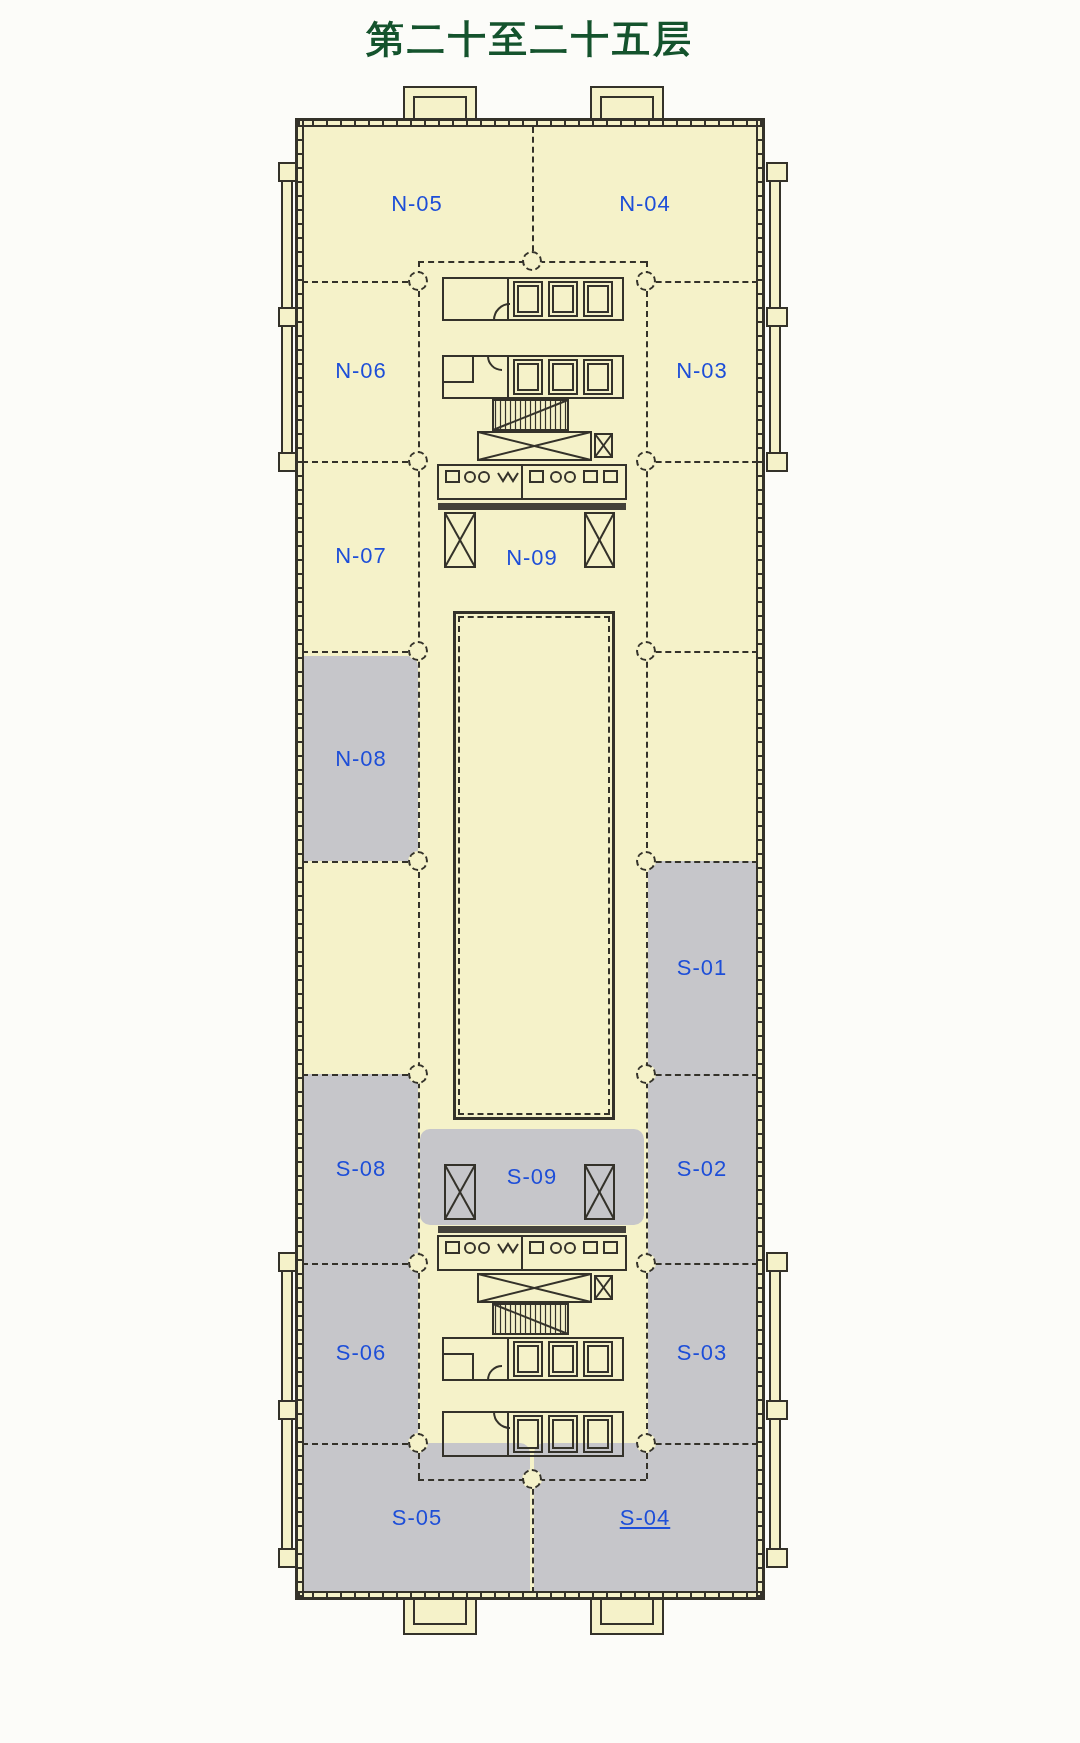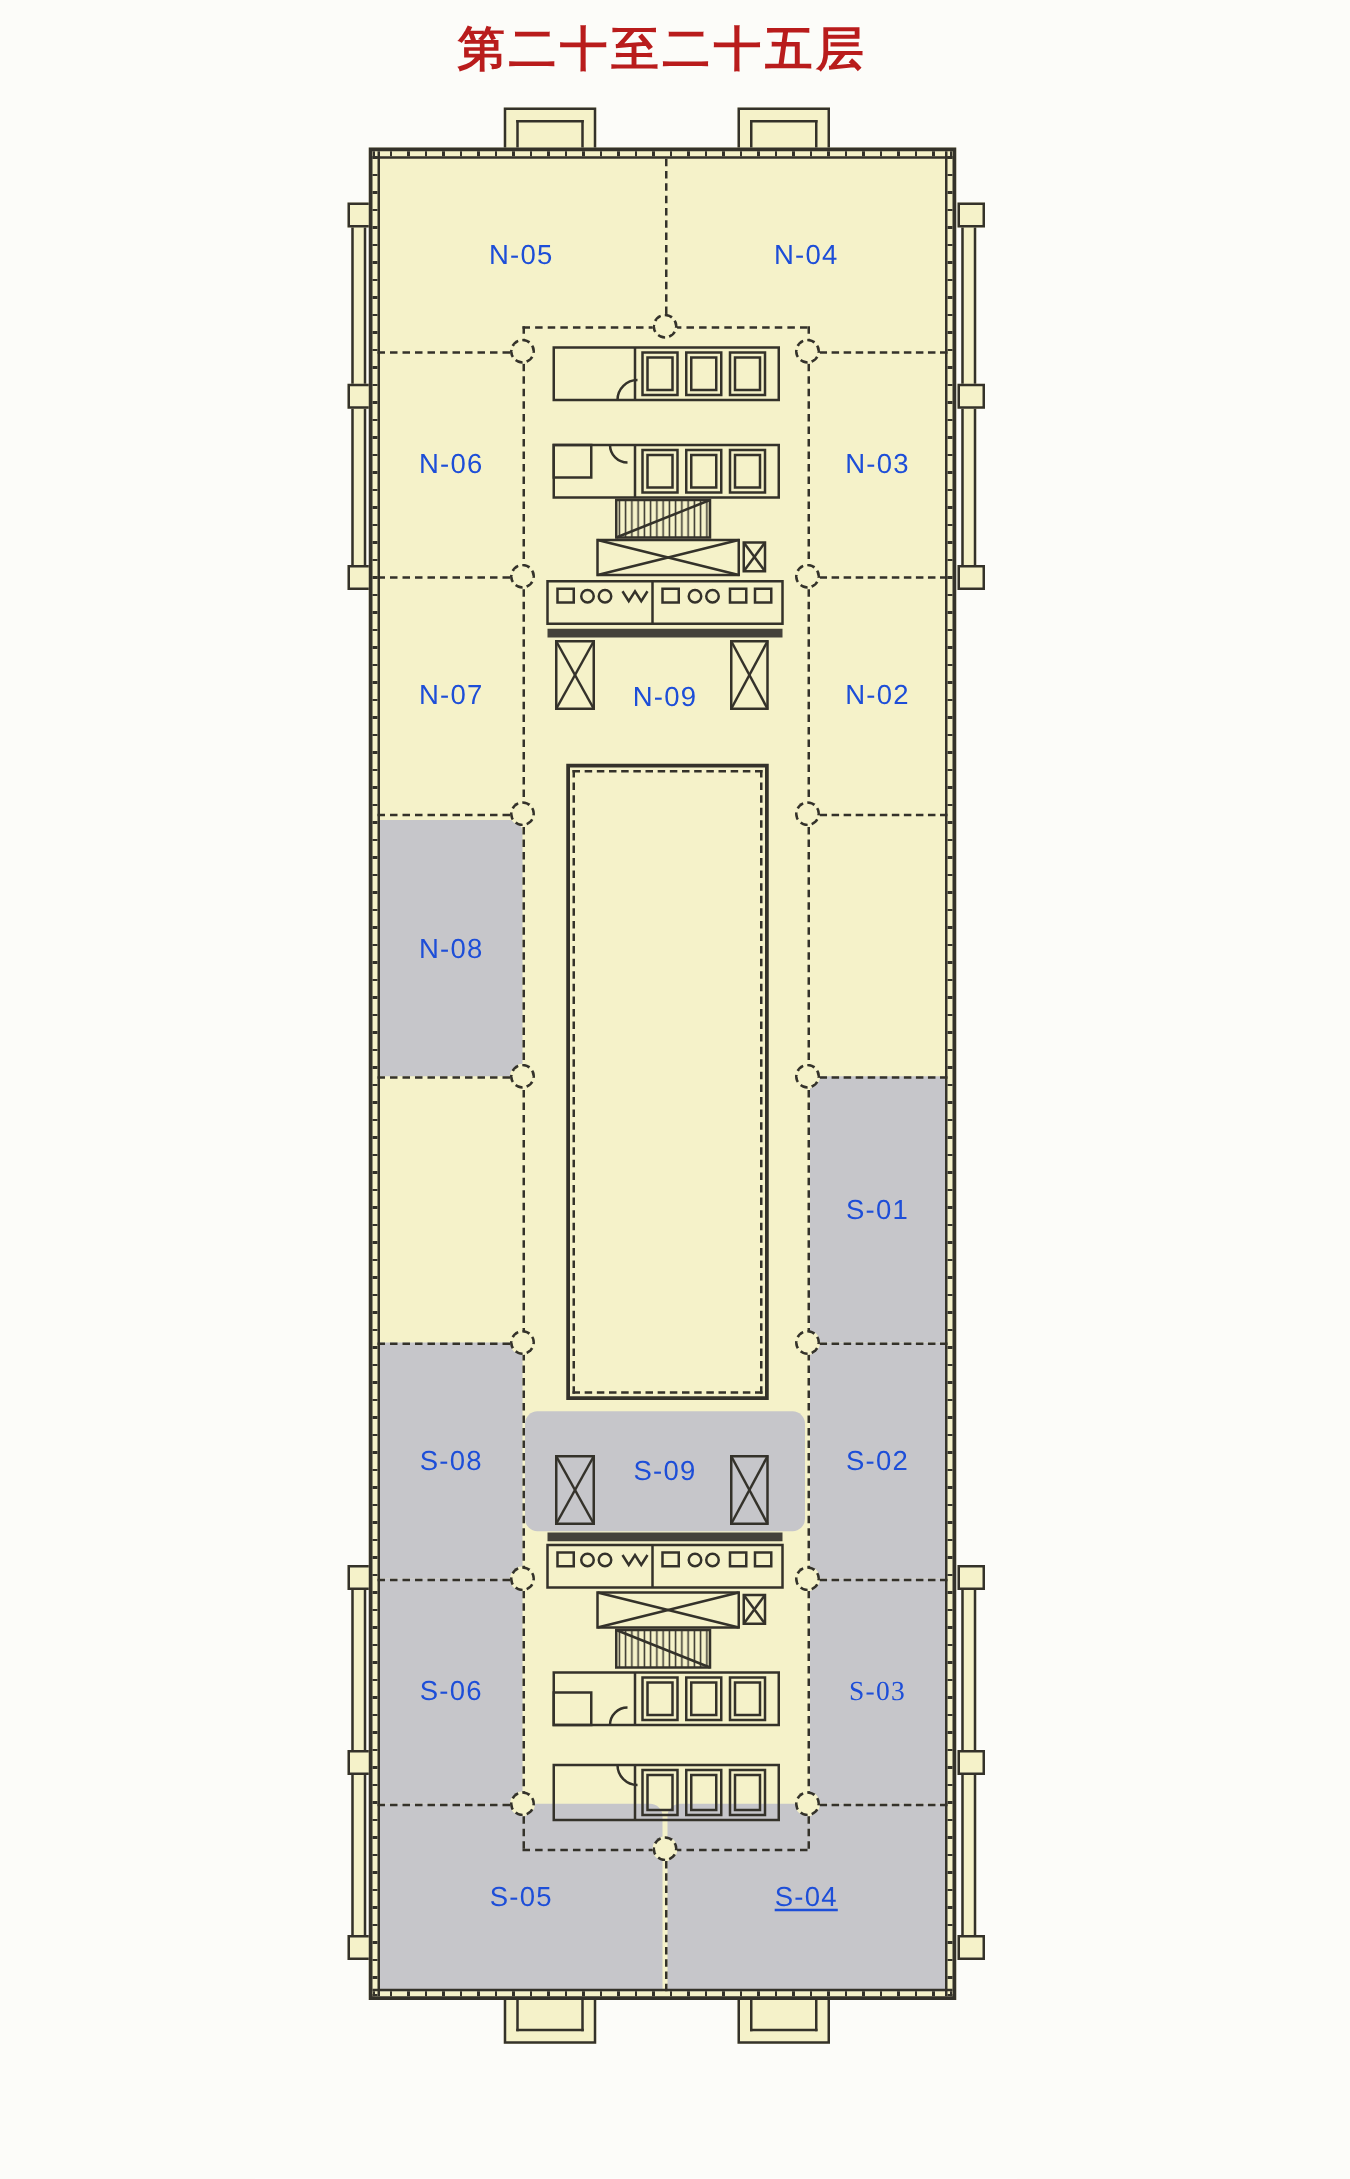--- a/index.html
+++ b/index.html
@@ -1,21 +1,21 @@
 <!DOCTYPE html>
 <html><head>
 <meta charset="utf-8">
 <style>
   html,body{margin:0;padding:0;}
   body{background:#ffffff;font-family:"Liberation Sans", sans-serif;}
   .canvas{position:relative;width:1080px;height:1743px;background:#fcfcf9;overflow:hidden;}
 
   .title{position:absolute;left:295px;top:14px;width:470px;text-align:center;
          font-family:"Liberation Serif", serif;font-weight:700;font-size:38px;
-         letter-spacing:3px;color:#b91c1c;}
+         letter-spacing:3px;color:#14532d;}
 
   
   .plan{position:absolute;left:295px;top:118px;width:464px;height:1476px;
         background:#f5f2c9;border:3px solid #34322a;z-index:2;}
 
   
   .wt{position:absolute;z-index:6;pointer-events:none;}
   .wt-top{left:0;right:0;top:0;height:4px;border-bottom:2px solid #34322a;
       background:repeating-linear-gradient(90deg,#34322a 0 2px,rgba(0,0,0,0) 2px 14px);}
   .wt-bottom{left:0;right:0;bottom:0;height:4px;border-top:2px solid #34322a;
@@ -120,42 +120,39 @@
       </div>
     <div class="unit" style="left:350px;top:160px;width:108px;height:180px;">
         <span>N-03</span>
       </div>
     <div class="unit" style="left:6px;top:340px;width:114px;height:190px;">
         <span>N-07</span>
       </div>
     <div class="unit" style="left:122px;top:388px;width:224px;height:98px;">
         <span>N-09</span>
       </div>
-    <div class="unit" style="left:350px;top:340px;width:108px;height:190px;">
-        <span>N-02</span>
-      </div>
     <div class="unit shaded" style="left:6px;top:535px;width:114px;height:205px;border-radius:0 10px 10px 0;">
         <span>N-08</span>
       </div>
     <div class="unit shaded" style="left:350px;top:740px;width:108px;height:213px;border-radius:10px 0 0 10px;">
         <span>S-01</span>
       </div>
     <div class="unit shaded" style="left:6px;top:953px;width:114px;height:189px;border-radius:0 10px 10px 0;">
         <span>S-08</span>
       </div>
     <div class="unit shaded" style="left:122px;top:1008px;width:224px;height:96px;border-radius:10px;">
         <span>S-09</span>
       </div>
     <div class="unit shaded" style="left:350px;top:953px;width:108px;height:189px;border-radius:10px 0 0 10px;">
         <span>S-02</span>
       </div>
     <div class="unit shaded" style="left:6px;top:1142px;width:114px;height:180px;border-radius:0 10px 10px 0;">
         <span>S-06</span>
       </div>
-    <div class="unit shaded" style="left:350px;top:1142px;width:108px;height:180px;border-radius:10px 0 0 10px;font-family:Liberation Serif, serif;">
+    <div class="unit shaded" style="left:350px;top:1142px;width:108px;height:180px;border-radius:10px 0 0 10px;">
         <span>S-03</span>
       </div>
     <div class="unit shaded" style="left:6px;top:1322px;width:226px;height:150px;border-top-right-radius:10px;">
         <span>S-05</span>
       </div>
     <div class="unit shaded" style="left:236px;top:1322px;width:222px;height:150px;border-top-left-radius:10px;text-decoration:underline;">
         <span>S-04</span>
       </div>
 
     <div class="dash-v" style="left:234px;top:6px;height:134px;"></div>

